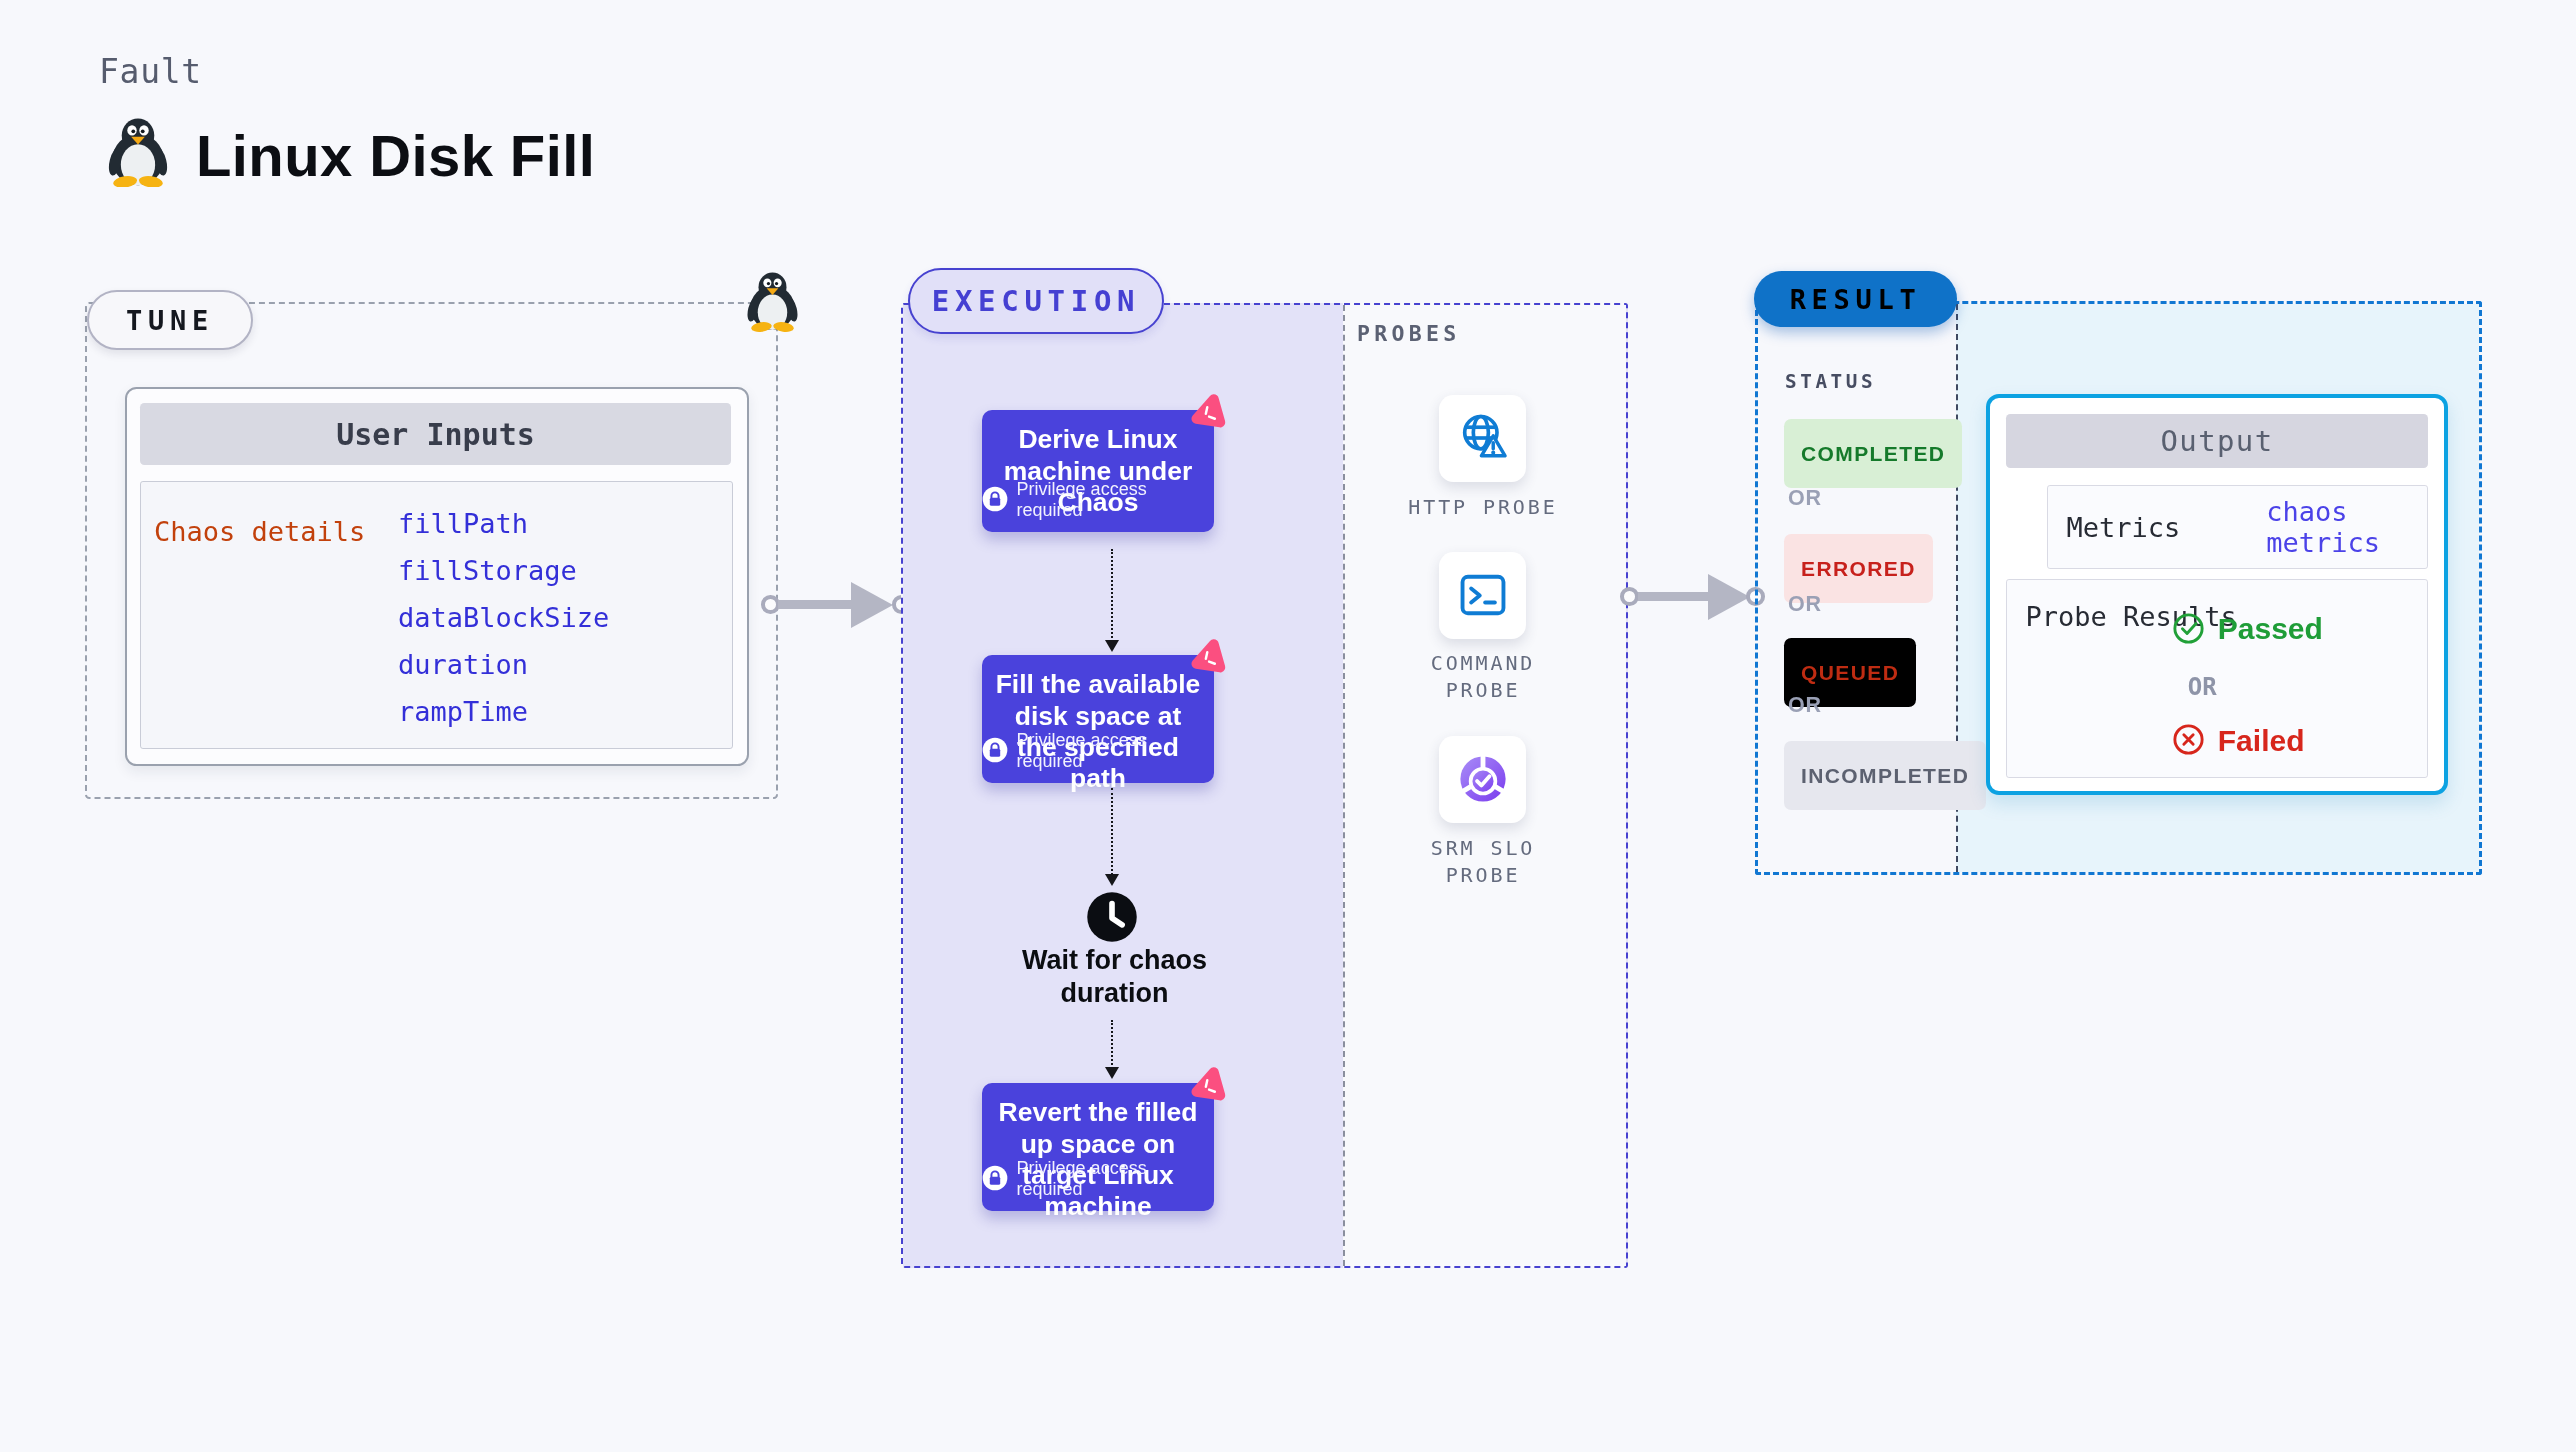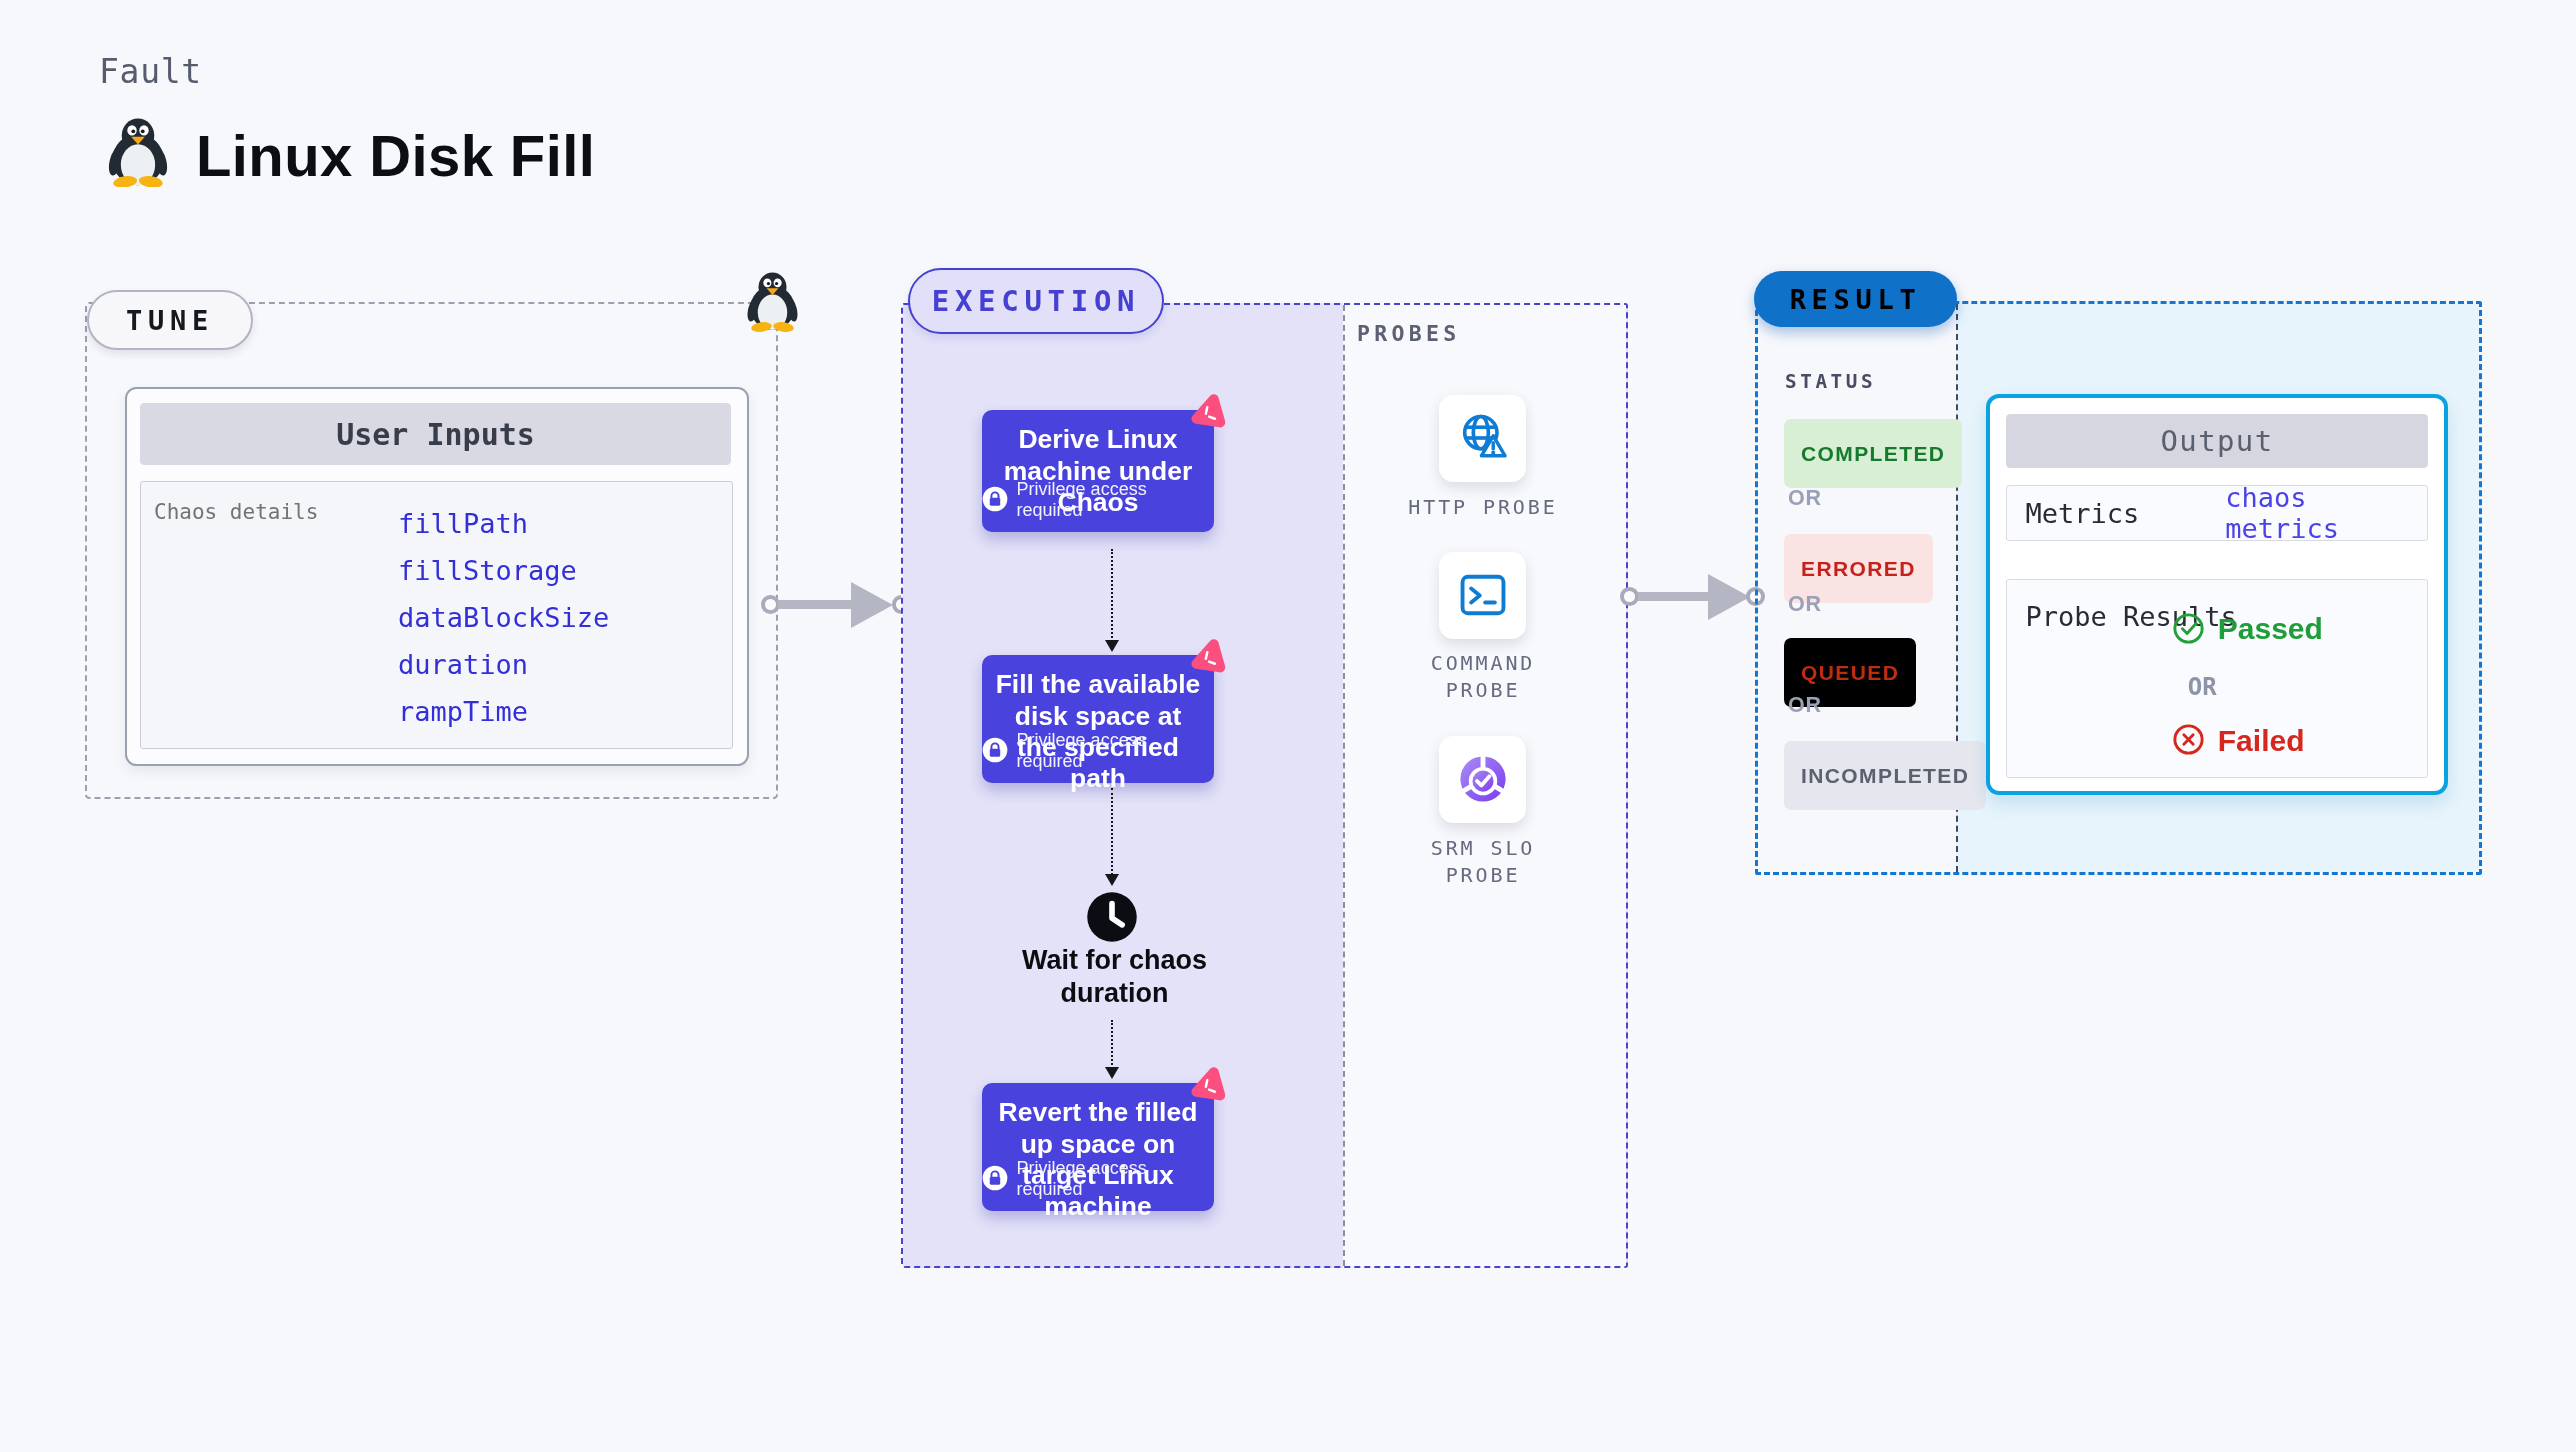--- a/index.html
+++ b/index.html
@@ -17,21 +17,21 @@
   
   .tune-box{left:85px;top:302px;width:689px;height:493px;border:2.9px dashed #9aa1ae;border-radius:4.3px;}
   .pill{display:flex;align-items:center;justify-content:center;border-radius:43px;font-weight:bold;}
   .tune-pill{left:87px;top:274px;width:162px;height:56px;background:#f7f7fa;border:2.9px solid #b2b3c4;
     font-size:27px;letter-spacing:5.7px;color:#15181f;box-shadow:0 4.3px 8.6px rgba(25,30,60,.10);margin-top:16px;}
   .ui-card{left:125px;top:387px;width:620px;height:375px;background:#fcfcfe;border:2.9px solid #9aa1ae;
     border-radius:11.5px;box-shadow:0 5.7px 13px rgba(30,35,60,.08);}
   .ui-card-header{left:140px;top:403px;width:591px;height:62px;background:#d8d9e2;border-radius:4.3px;
     display:flex;align-items:center;justify-content:center;font-size:30px;font-weight:bold;color:#383d4b;}
   .ui-card-body{left:140px;top:481px;width:591px;height:266px;background:#f5f6fa;border:1.4px solid #c9ccd7;border-radius:2.9px;}
-  .chaos-details{left:154px;top:500px;font-size:21px;color:#737373;}
+  .chaos-details{left:154px;top:516px;font-size:27px;color:#c2410c;}
   .param-list{left:398px;top:500px;font-size:27px;color:#332fd8;line-height:47px;}
   .param-list div{cursor:pointer;}
 
   
   .dot-ring{width:18.6px;height:18.6px;border:4.3px solid #a9abbc;background:#fbfbfd;border-radius:50%;box-sizing:border-box;}
   .arrow-line{height:8.6px;background:#b4b6c4;}
   .arrow-head{width:0;height:0;border-top:23px solid transparent;border-bottom:23px solid transparent;border-left:42px solid #b4b6c4;}
 
   
   .exec-box{left:901px;top:303px;width:723px;height:961px;border:2.9px dashed #4742d0;border-radius:2.9px;
@@ -68,21 +68,21 @@
   .st-errored{background:#fae3e3;color:#c7211c;}
   .st-queued{background:#000000;color:#bf2c12;}
   .st-incompleted{background:#e6e7ee;color:#5c6170;}
   .or-label{font-size:21.5px;font-weight:bold;color:#9aa0b5;letter-spacing:0.7px;}
 
   .output-box{left:1986px;top:394px;width:462px;height:401px;background:#fff;border:4.3px solid #0ca2e2;
     border-radius:13px;box-sizing:border-box;box-shadow:0 8.6px 18.6px rgba(10,120,180,.15);}
   .output-header{position:absolute;left:15.8px;right:15.8px;top:15.8px;height:54px;background:#d6d6e0;border-radius:4.3px;
     display:flex;align-items:center;justify-content:center;font-size:29px;color:#596070;letter-spacing:1.4px;}
   .output-row{position:absolute;left:15.8px;right:15.8px;background:#fafbfe;border:1.4px solid #d9dae4;border-radius:2.9px;box-sizing:border-box;}
-  .metrics-row{top:87px;height:56px;display:flex;align-items:center;padding:0 18.6px;}
+  .metrics-row{top:87px;height:84px;display:flex;align-items:center;padding:0 18.6px;margin-left:41px;}
   .metrics-row .lbl{font-size:27px;color:#272b34;}
   .metrics-row .val{font-size:27px;color:#4b42e8;margin-left:86px;cursor:pointer;}
   .proberes-row{top:181px;height:199px;}
   .proberes-lbl{position:absolute;left:18.6px;top:20px;font-size:27px;color:#272b34;line-height:34px;}
   .pf-row{position:absolute;display:flex;align-items:center;gap:13px;}
   .pf-row .pf-text{font-size:30px;font-weight:bold;}
   .passed-row{left:165px;top:31.5px;} .passed-row .pf-text{color:#1f9d38;}
   .failed-row{left:165px;top:143px;} .failed-row .pf-text{color:#d7261c;}
   .output-or{position:absolute;left:181px;top:93px;font-size:24px;color:#8e94a8;font-weight:bold;}
 </style>

